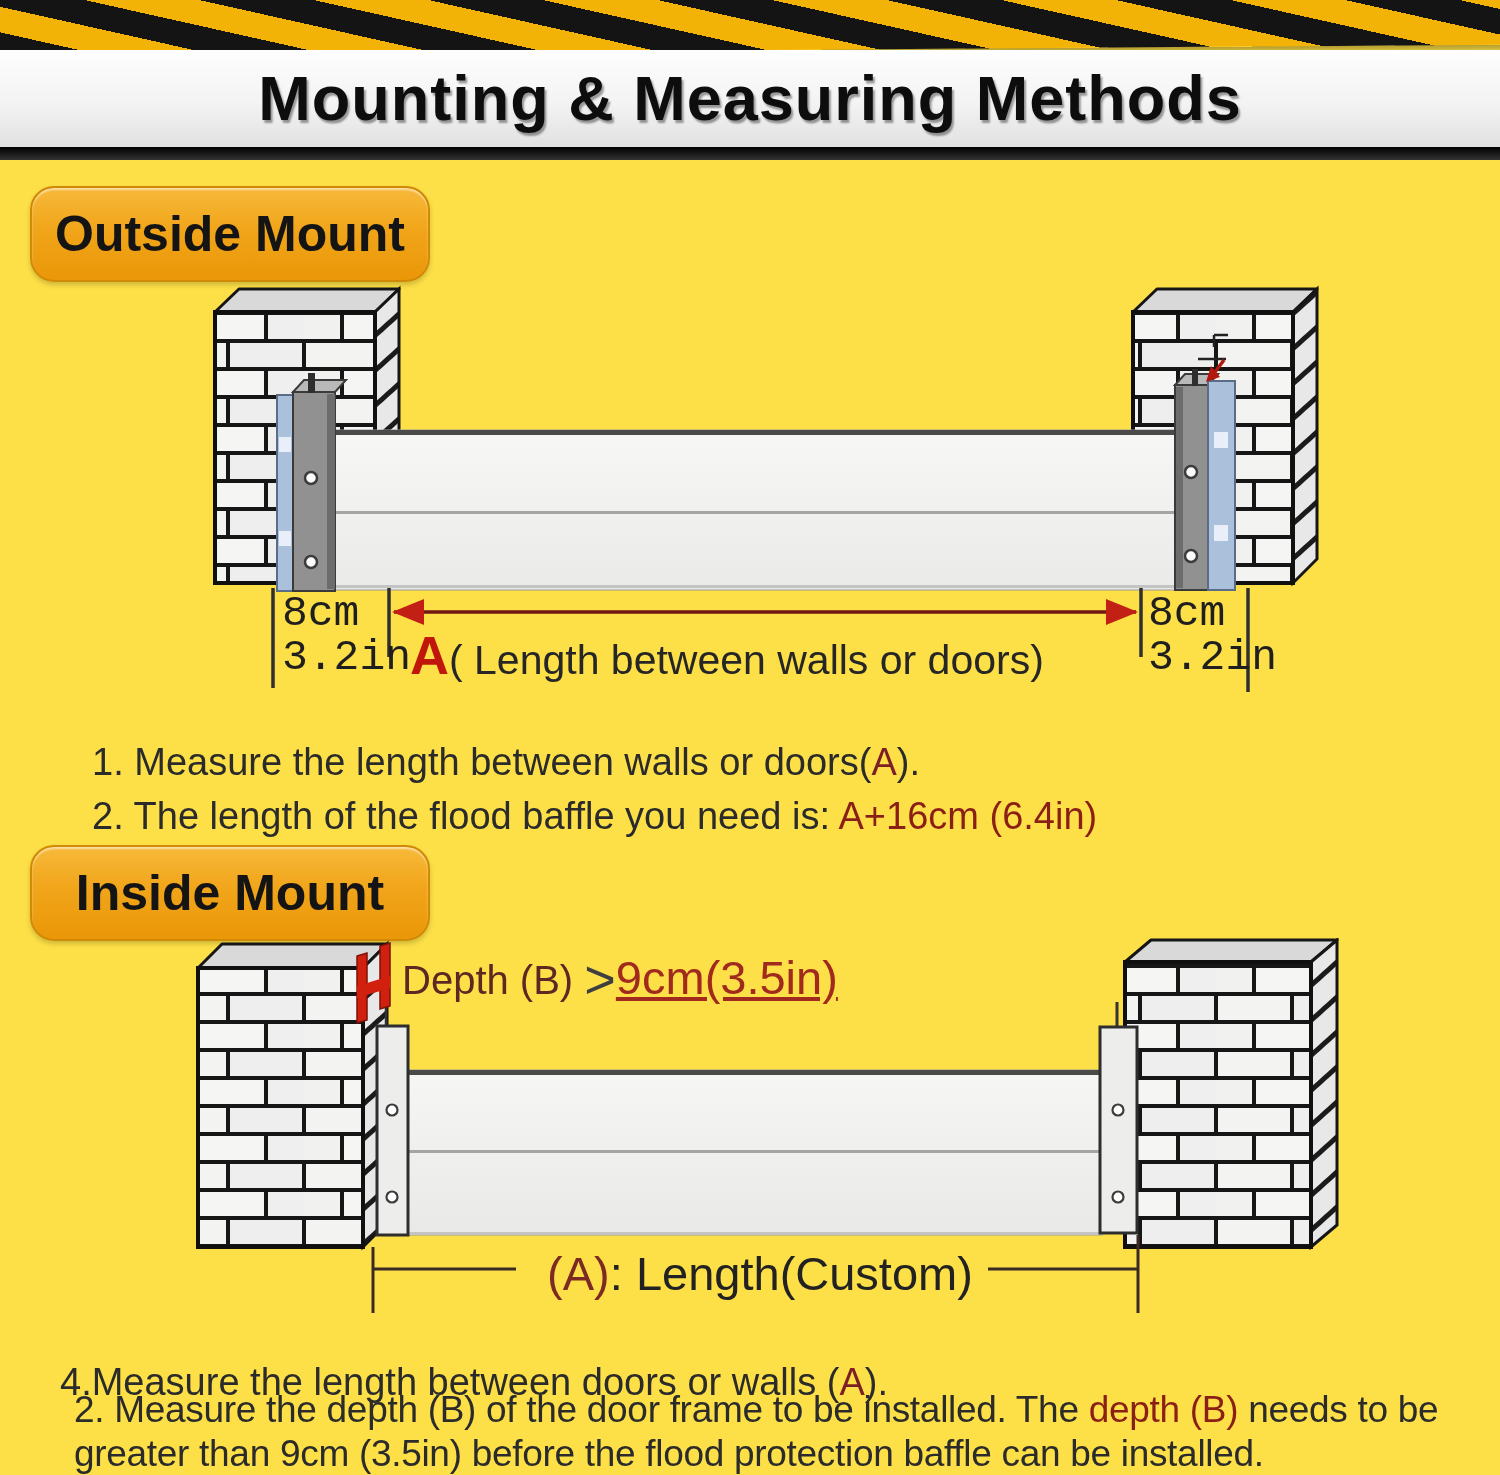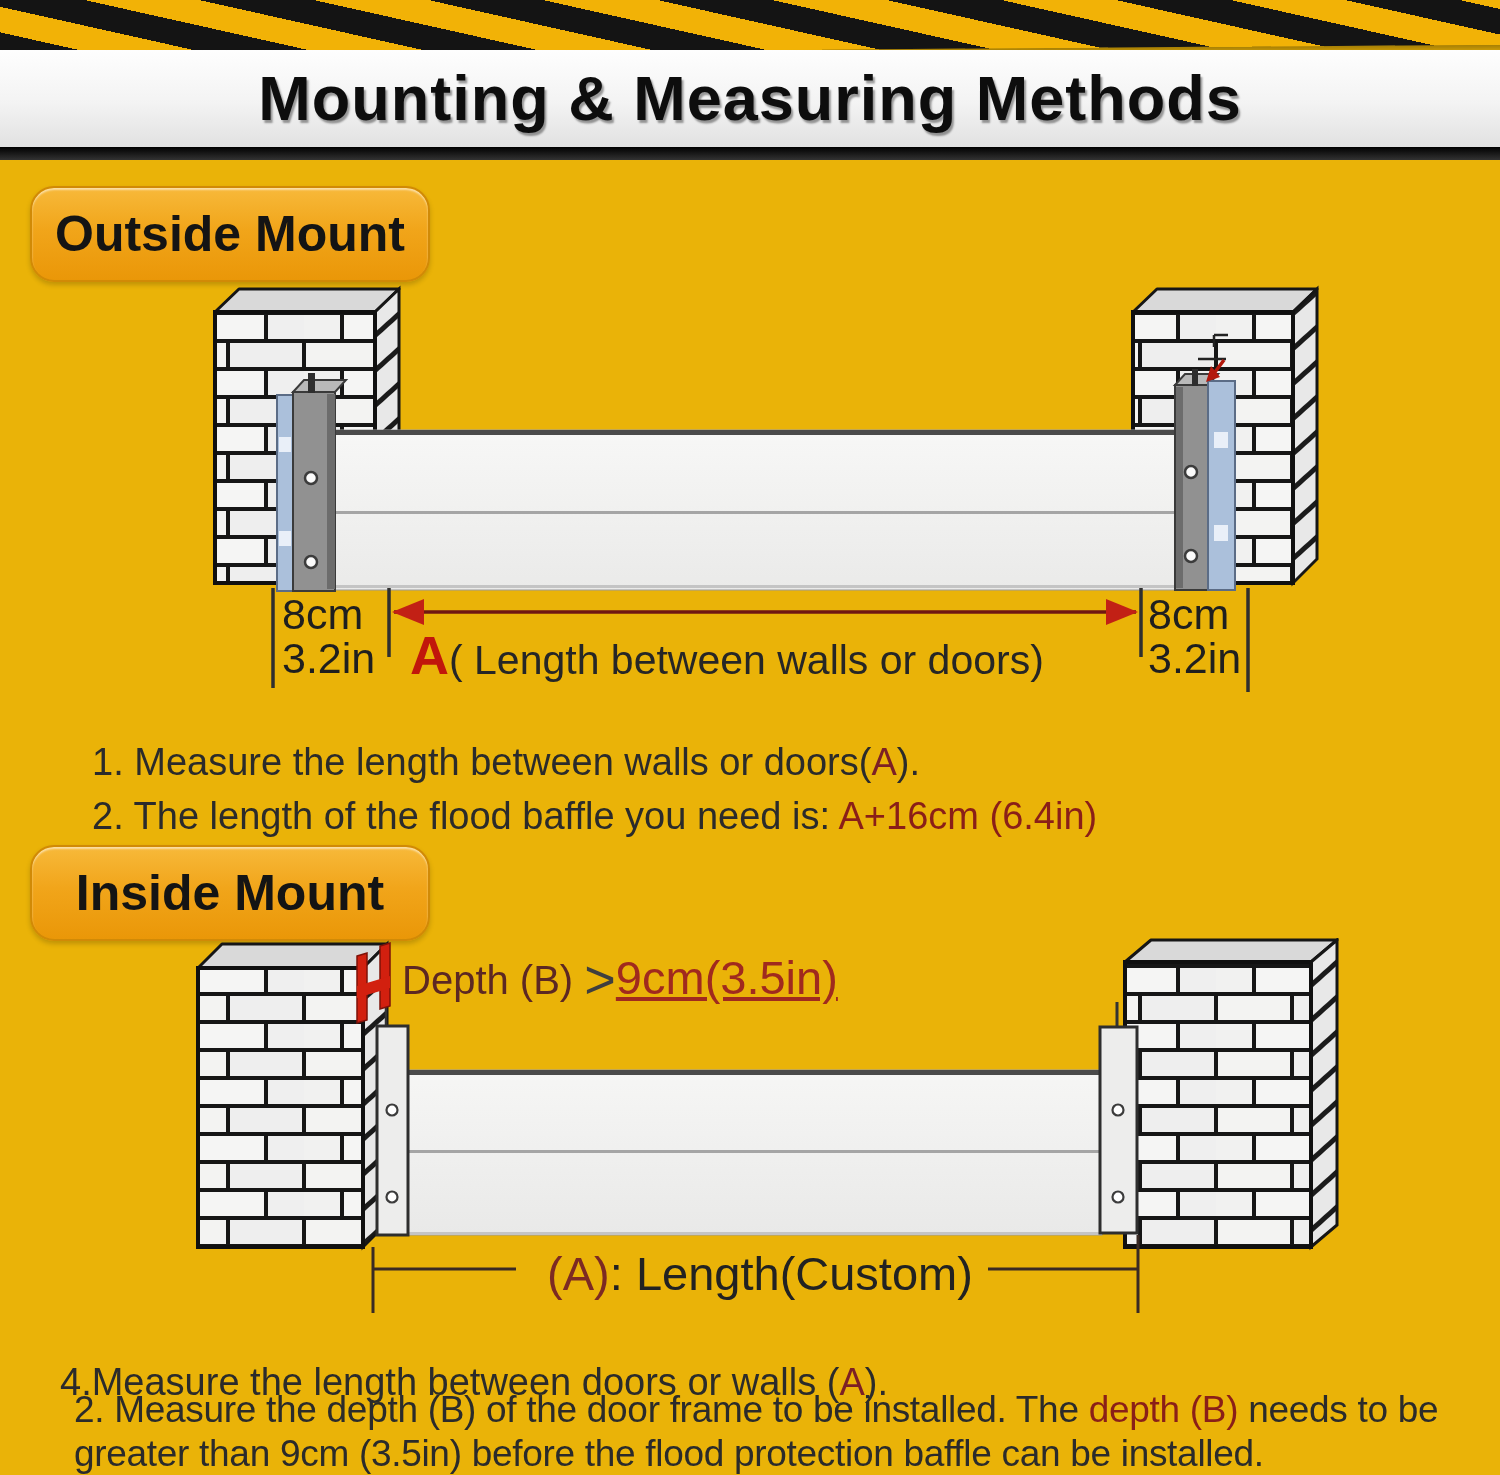--- a/index.html
+++ b/index.html
@@ -1,16 +1,16 @@
 <!DOCTYPE html>
 <html><head>
 <meta charset="utf-8">
 <style>
   html,body{margin:0;padding:0;background:#ffffff;}
-  #stage{position:relative;width:1500px;height:1475px;background:#eab308;overflow:hidden;
+  #stage{position:relative;width:1500px;height:1475px;background:#fde047;overflow:hidden;
          font-family:"Liberation Sans", sans-serif;}
   .abs{position:absolute;}
 
   
   .tape{top:-8px;left:-12px;width:1526px;height:58px;
         background:repeating-linear-gradient(13deg,#141414 0 25px,#f2b206 25px 50px);
         transform:rotate(-0.4deg);box-shadow:0 4px 8px rgba(0,0,0,.35);}
   .titleband{top:50px;left:0;width:1500px;height:97px;
         background:linear-gradient(180deg,#fefefe 0%,#f3f3f3 55%,#e1e1e1 100%);}
   .title{top:62px;left:0;width:1500px;text-align:center;font-size:63px;font-weight:700;
@@ -20,21 +20,21 @@
 
   
   .badge{left:30px;width:396px;height:92px;border-radius:24px;
         background:linear-gradient(180deg,#f7b93a 0%,#f1a51a 45%,#ea9708 100%);
         border:2px solid #d18a06;display:flex;align-items:center;justify-content:center;
         font-size:50px;font-weight:600;color:#141414;
         box-shadow:inset 0 2px 2px rgba(255,255,255,.55),0 3px 5px rgba(0,0,0,.18);}
   #badge-outside{top:186px;} #badge-inside{top:845px;}
 
   
-  .dimtext{font-size:43px;color:#1f1f1f;line-height:44px;}
+  .dimtext{font-size:43px;color:#1f1f1f;line-height:44px;font-family:Liberation Mono, monospace;}
   .spanA{color:#c1170b;font-weight:700;font-size:54px;}
   .spanlbl{font-size:41px;color:#262626;}
   .steps{font-size:38px;color:#2b2b2b;white-space:nowrap;margin-top:25px;}
   .steps2{font-size:37px;color:#2b2b2b;line-height:1.18;letter-spacing:-0.3px;margin-left:28px;}
   .hlA{color:#7c2025;}
   .hl{color:#8a1f18;text-align:center;}
   .depth-word{font-size:40px;color:#5c2823;}
   .depth-op{font-size:54px;color:#3f3f3f;vertical-align:-4px;}
   .depth-val{font-size:47px;color:#a02a1e;text-decoration:underline;}
   .lenlbl{font-size:47px;}

